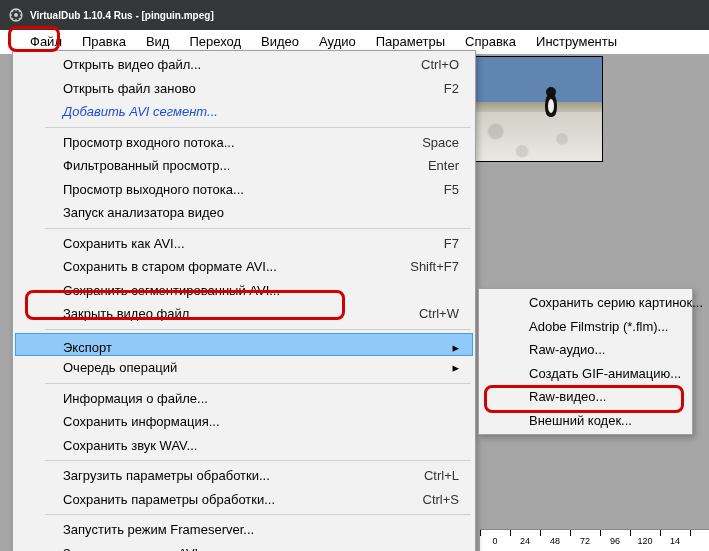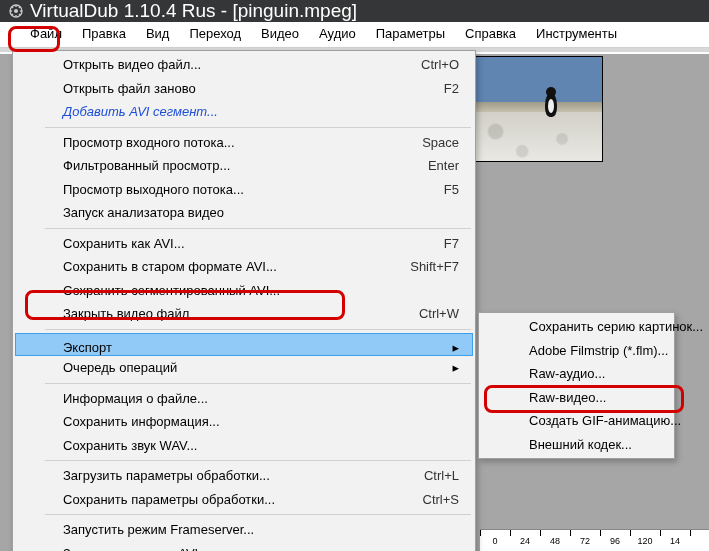--- a/index.html
+++ b/index.html
@@ -8,25 +8,26 @@
     font-size: 13px;
     background: #d8d8d8;
     width: 709px;
     height: 551px;
     overflow: hidden;
     position: relative;
   }
   .titlebar {
     background: #353637;
     color: #fff;
-    height: 22px;
+    height: 30px;
     display: flex;
     align-items: center;
     padding: 0 8px;
-    font-size: 19px;
+    font-size: 10px;
+    font-weight: bold;
   }
   .titlebar .icon {
     width: 16px; height: 16px;
     margin-right: 6px;
     display: inline-flex; align-items: center; justify-content: center;
   }
   .menubar {
     background: #fff;
     height: 26px;
     display: flex;
@@ -276,36 +277,36 @@
   <div class="dd-sep"></div>
   <div class="dd-item">
     <span class="label">Запустить режим Frameserver...</span>
   </div>
   <div class="dd-item">
     <span class="label">Захватить видео в AVI...</span>
   </div>
 
 </div>
 
-<div class="dropdown" style="left:478px; top:312px; width:197px;">
+<div class="dropdown" style="left:478px; top:288px; width:215px;">
   <div class="strip"></div>
   <div class="dd-item">
     <span class="label">Сохранить серию картинок...</span>
   </div>
   <div class="dd-item">
     <span class="label">Adobe Filmstrip (*.flm)...</span>
   </div>
   <div class="dd-item">
     <span class="label">Raw-аудио...</span>
-  </div>
-  <div class="dd-item">
-    <span class="label">Raw-видео...</span>
   </div>
   <div class="dd-item" id="gif-item">
     <span class="label">Создать GIF-анимацию...</span>
+  </div>
+  <div class="dd-item">
+    <span class="label">Raw-видео...</span>
   </div>
   <div class="dd-item">
     <span class="label">Внешний кодек...</span>
   </div>
 </div>
 
 <div class="hl-red" style="left:8px; top:26px; width:52px; height:26px;"></div>
 <div class="hl-red" style="left:25px; top:290px; width:320px; height:30px;"></div>
 <div class="hl-red" style="left:484px; top:385px; width:200px; height:28px;"></div>
 

